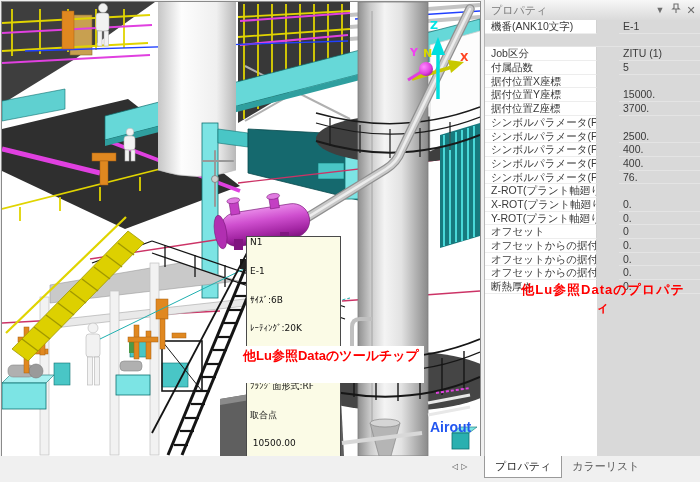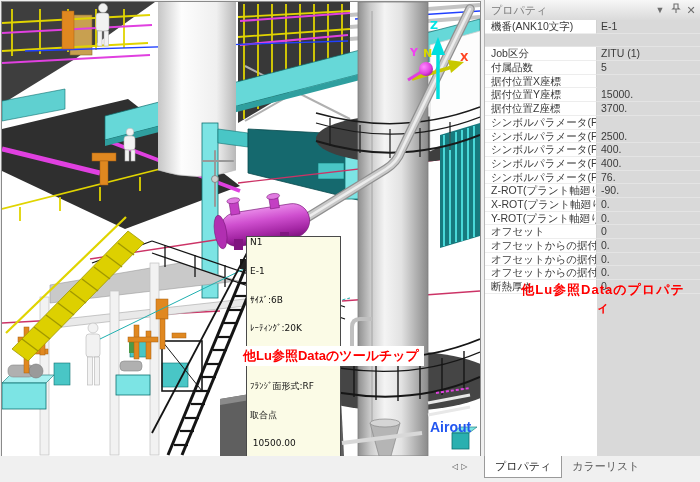--- a/index.html
+++ b/index.html
@@ -7,21 +7,21 @@
        font-family:"Liberation Sans","DejaVu Sans",sans-serif;}
   
   #viewport{position:absolute;left:1px;top:1px;width:478px;height:454px;
             border:1px solid #8a8a8a;background:#ffffff;overflow:hidden;}
   #viewport svg{position:absolute;left:0;top:0;}
   .vp-overlay{position:absolute;z-index:5;}
   #tooltip{left:244px;top:234px;width:88px;background:#fbfbe6;border:1px solid #4a4a4a;
            padding:1px 2px 2px 3px;font-size:9px;line-height:9.6px;color:#111;
            white-space:pre;font-family:"DejaVu Sans",sans-serif;}
   #vp-annotation{left:236px;top:344px;background:#ffffff;color:#ff0000;font-weight:bold;
-                 font-size:13px;padding:1px 5px 1px 5px;white-space:nowrap;}
+                 font-size:13px;padding:1px 5px 18px 5px;white-space:nowrap;}
   #equip-label{left:428px;top:417px;color:#2256f0;font-weight:bold;font-size:14px;text-align:center;}
   .axis-label{position:absolute;z-index:6;font-size:11px;font-weight:bold;
               font-family:"DejaVu Sans",sans-serif;}
   #axis-z{left:428px;top:17px;color:#00e5e5;}
   #axis-y{left:408px;top:44px;color:#f040f0;}
   #axis-n{left:421px;top:45px;color:#d8d800;}
   #axis-x{left:458px;top:49px;color:#ff4422;}
   
   #panel{position:absolute;left:484px;top:0;width:216px;height:456px;background:#ffffff;
          border-left:1px solid #b5b5b5;border-bottom:1px solid #c0c0c0;}
@@ -29,21 +29,21 @@
                 border-bottom:1px solid #c6c6c6;position:relative;}
   #panel-title{position:absolute;left:6px;top:3px;font-size:11px;color:#7a7a7a;}
   .hdr-btn{position:absolute;top:3px;width:14px;height:14px;color:#6e6e6e;font-size:9px;
            line-height:14px;text-align:center;cursor:default;}
   #btn-drop{right:34px;}
   #btn-pin{right:18px;}
   #btn-close{right:3px;font-size:11px;}
   #grid{position:absolute;left:0;top:20px;right:0;bottom:0;
         background:linear-gradient(to right,#ffffff 0,#ffffff 112px,#d9d9d9 112px,#d9d9d9 100%);
         overflow:hidden;}
-  .prow{height:13.7px;display:flex;font-size:10.5px;color:#3a3a3a;}
+  .prow{height:13.7px;display:flex;font-size:10.5px;color:#3a3a3a;gap:22px;}
   .pname{width:112px;padding:0 0 0 6px;box-sizing:border-box;background:#ffffff;
          border-bottom:1px solid #ededed;border-right:1px solid #d2d2d2;
          overflow:hidden;white-space:nowrap;line-height:13.5px;}
   .pval{flex:1;padding:0 0 0 4px;background:#d9d9d9;border-bottom:1px solid #e4e4e4;
         overflow:hidden;white-space:nowrap;line-height:13.5px;}
   #panel-annotation{position:absolute;left:30px;top:281px;width:176px;text-align:center;
                     color:#ff0000;font-weight:bold;font-size:13px;letter-spacing:1px;z-index:3;}
   
   #bottombar{position:absolute;left:0;top:456px;width:700px;height:26px;background:#f0f0f0;}
   #tab-scroll{position:absolute;left:452px;top:6px;font-size:8px;color:#555;letter-spacing:3px;}
@@ -463,21 +463,20 @@
       <div class="prow">
       <div class="pname">シンボルパラメータ(P4)</div>
       <div class="pval">400.</div>
     </div>
       <div class="prow">
       <div class="pname">シンボルパラメータ(P5)</div>
       <div class="pval">76.</div>
     </div>
       <div class="prow">
       <div class="pname">Z-ROT(プラント軸廻り)</div>
-      <div class="pval">-90.</div>
     </div>
       <div class="prow">
       <div class="pname">X-ROT(プラント軸廻り)</div>
       <div class="pval">0.</div>
     </div>
       <div class="prow">
       <div class="pname">Y-ROT(プラント軸廻り)</div>
       <div class="pval">0.</div>
     </div>
       <div class="prow">

